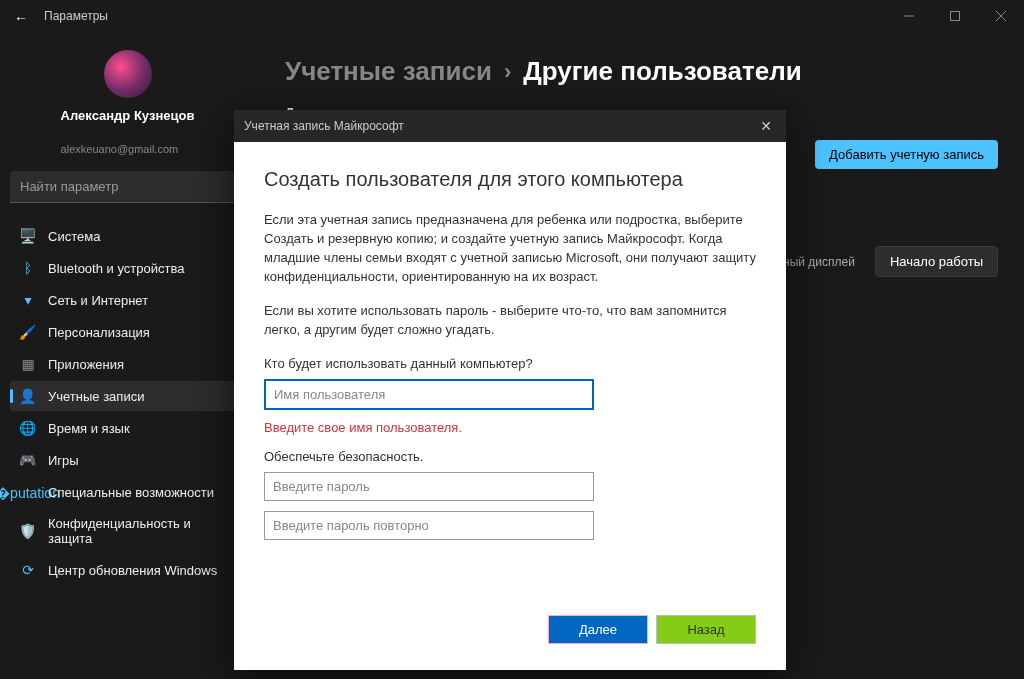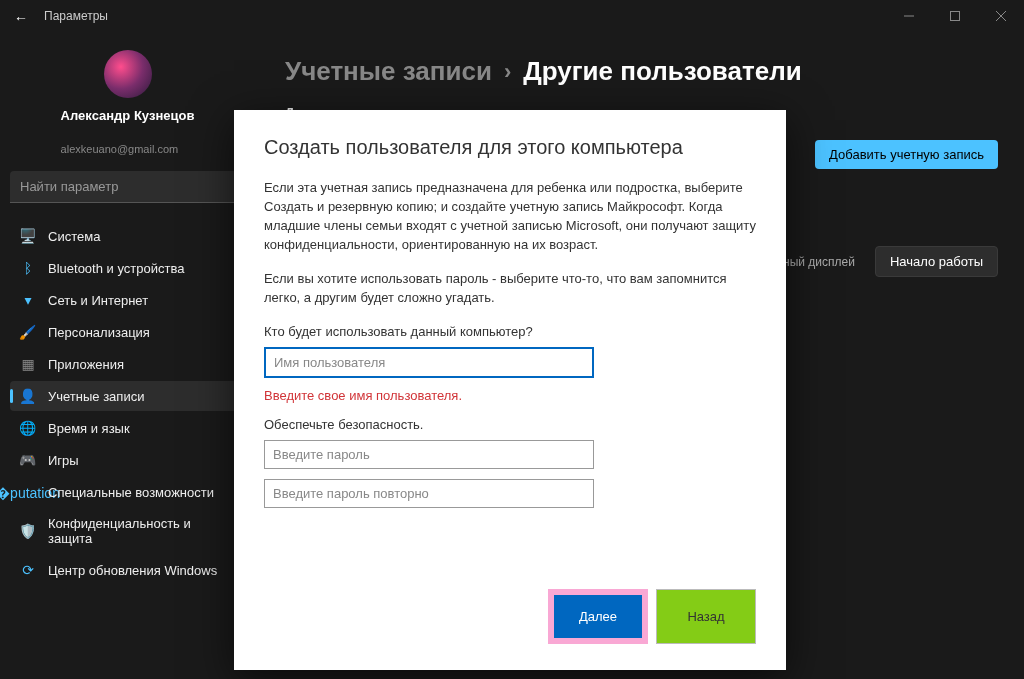--- a/index.html
+++ b/index.html
@@ -40,21 +40,21 @@
 .dialog-body { padding: 26px 30px 0 30px; flex: 1; overflow: hidden; }
 .dialog-title { font-size: 20px; font-weight: 400; color: #333; margin-bottom: 20px; }
 .dialog-text { font-size: 13px; color: #333; line-height: 1.45; margin-bottom: 16px; }
 .dialog-text b { font-weight: 400; }
 .field-label { font-size: 13px; color: #333; margin: 10px 0 8px 0; }
 .text-input { width: 330px; border: 2px solid #0067c0; padding: 6px 8px; font-size: 13px; color: #333; outline: none; }
 .text-input::placeholder { color: #888; }
 .text-input.plain { border: 1px solid #999; }
 .error-text { color: #d13438; font-size: 13px; margin: 10px 0 14px 0; }
 .dialog-footer { display: flex; justify-content: flex-end; gap: 8px; padding: 0 30px 26px 30px; }
-.btn-primary { background: #0067c0; color: #fff; border: 6px solid #f9a8d4; padding: 14px 0; width: 100px; font-size: 13px; cursor: pointer; text-align: center; }
+.btn-primary { background: #0067c0; color: #fff; border: 1px solid #f9a8d4; padding: 6px 0; width: 100px; font-size: 13px; cursor: pointer; text-align: center; }
 .btn-secondary { background: #84cc16; color: #333; border: 1px solid #bbb; padding: 6px 0; width: 100px; font-size: 13px; cursor: pointer; text-align: center; }
 </style>
 </head>
 <body>
 
 <div class="window">
 
   <div class="titlebar">
     <div class="titlebar-left">
       <span class="back-arrow">←</span>
@@ -150,20 +150,24 @@
 
   <div class="add-account-row">
     <button class="btn-accent">Добавить учетную запись</button>
   </div>
   <div class="kiosk-row">
     <span>вный дисплей</span>
     <button class="btn-dark">Начало работы</button>
   </div>
 
   <div class="dialog">
+    <div class="dialog-header">
+      <span>Учетная запись Майкрософт</span>
+      <span class="dialog-close">✕</span>
+    </div>
     <div class="dialog-body">
       <div class="dialog-title">Создать пользователя для этого компьютера</div>
       <p class="dialog-text">
         <span>Если эта учетная запись предназначена для ребенка или подростка, выберите </span><b>Создать и резервную копию;</b><span> и создайте учетную запись Майкрософт. Когда младшие члены семьи входят с учетной записью Microsoft, они получают защиту конфиденциальности, ориентированную на их возраст.</span>
       </p>
       <p class="dialog-text">Если вы хотите использовать пароль - выберите что-то, что вам запомнится легко, а другим будет сложно угадать.</p>
       <div class="field-label">Кто будет использовать данный компьютер?</div>
       <input class="text-input" placeholder="Имя пользователя" style="">
       <div class="error-text">Введите свое имя пользователя.</div>
       <div class="field-label" style="margin-top:0">Обеспечьте безопасность.</div>

